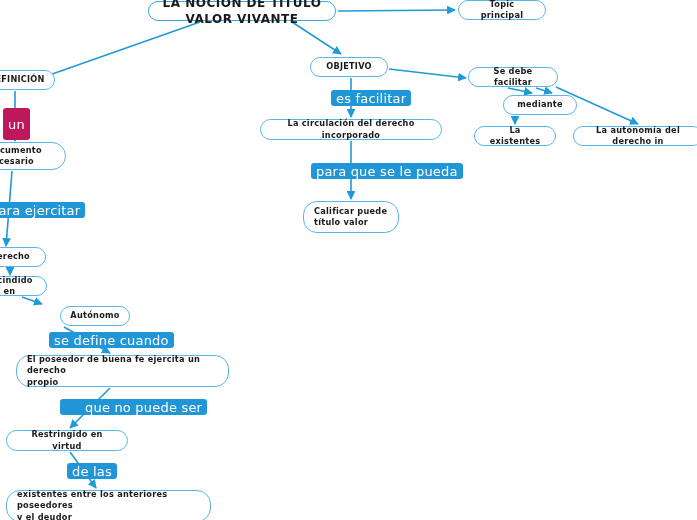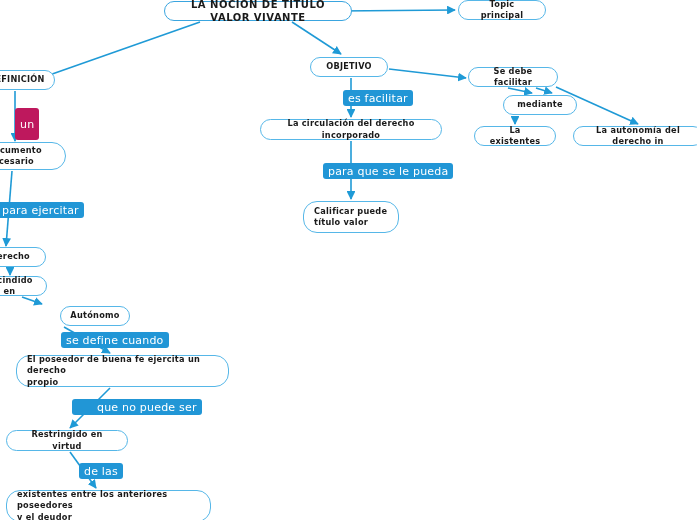--- a/index.html
+++ b/index.html
@@ -43,39 +43,37 @@
     line-height: 1.35;
     white-space: pre-line;
   }
   .node.center {
     justify-content: center;
     text-align: center;
   }
   .node.root {
     border-color: #3aa5df;
     border-width: 1.8px;
-    font-size: 10px;
+    font-size: 12px;
     letter-spacing: 0.5px;
-    margin-left: 16px;
   }
   .conn {
     position: absolute;
     box-sizing: border-box;
     background: #2196d6;
     border-radius: 3px;
     color: #ffffff;
-    font-size: 11px;
+    font-size: 13px;
     font-weight: normal;
     letter-spacing: 0.2px;
     display: flex;
     align-items: center;
     justify-content: center;
     padding: 2px 5px;
     white-space: nowrap;
-    margin-left: 12px;
   }
 </style>
 </head>
 <body>
 
 <div id="canvas">
 
   <svg class="edges" viewBox="0 0 697 520" xmlns="http://www.w3.org/2000/svg">
     <defs>
       <marker id="arrow" viewBox="0 0 10 10" refX="9" refY="5" markerWidth="5.5" markerHeight="5.5" orient="auto-start-reverse">

